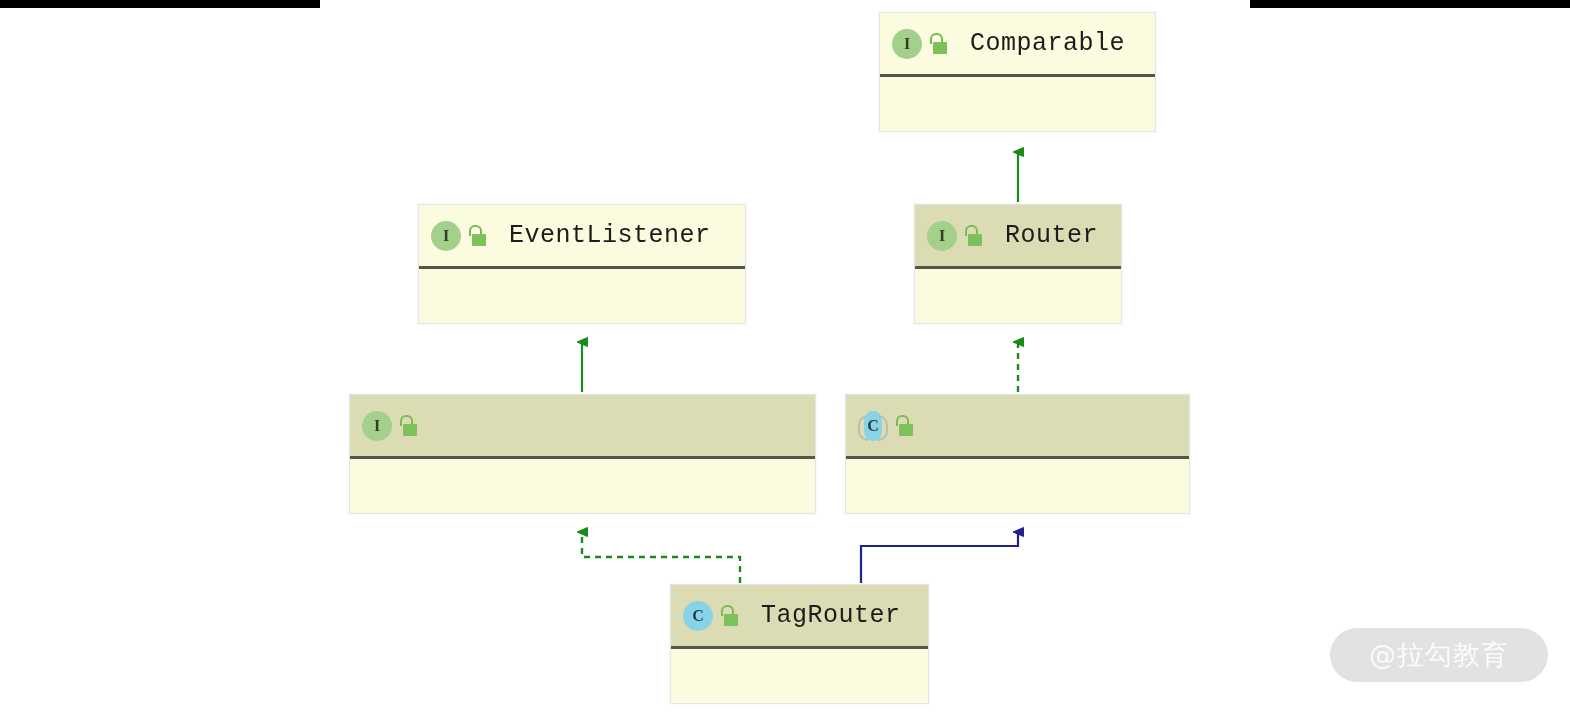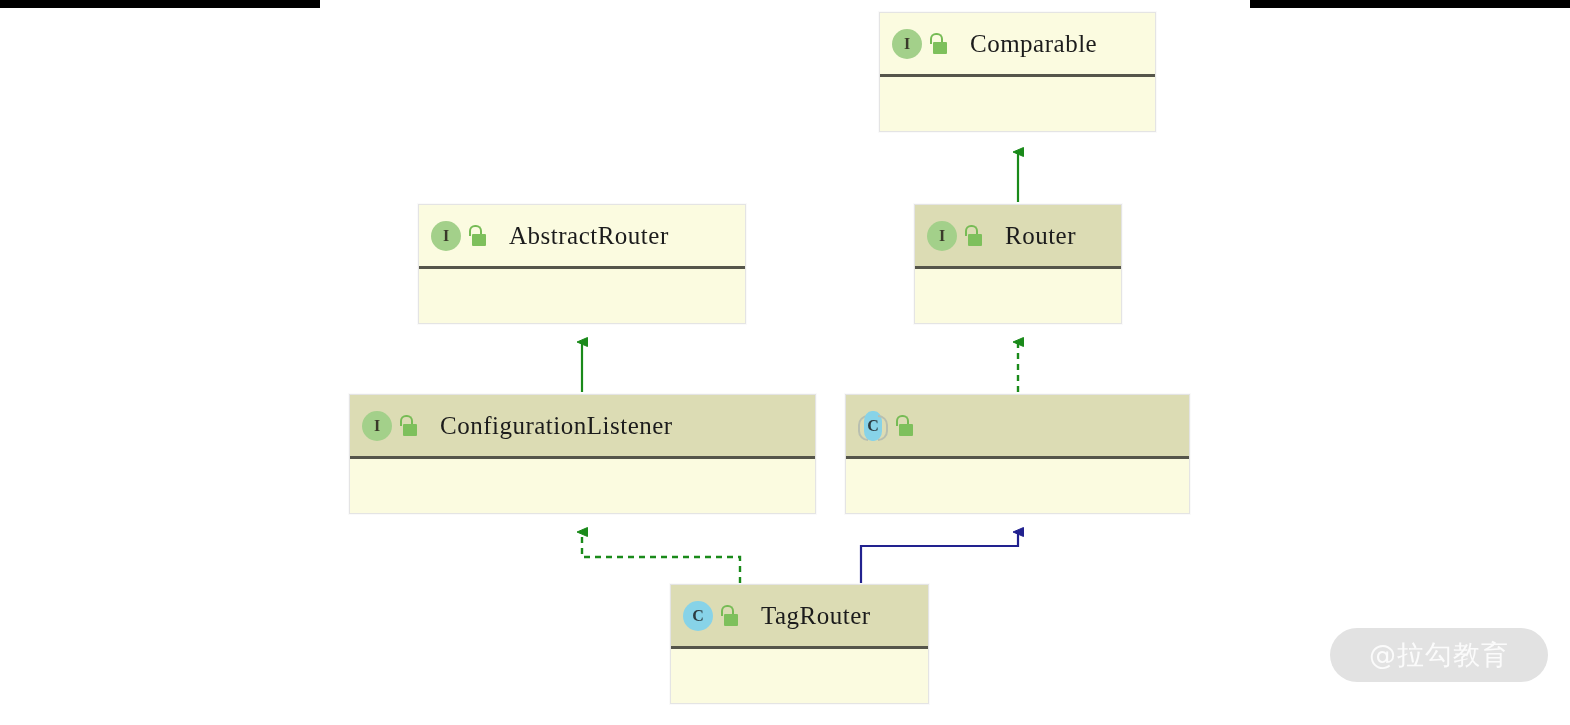--- a/index.html
+++ b/index.html
@@ -46,21 +46,21 @@
     border-bottom: 3px solid #55554a;
   }
   .uml-header.plain    { background: #fbfbe0; }
   .uml-header.selected { background: #dcdcb4; }
   .uml-body {
     box-sizing: border-box;
     height: 53px;
     background: #fbfbe0;
   }
   .uml-title {
-    font-family: Liberation Serif, serif;
+    font-family: Liberation Mono, monospace;
     font-size: 25px;
     color: #1c1c1c;
     letter-spacing: 0.5px;
     white-space: nowrap;
     margin-left: 22px;
   }
 
   
   .type-icon {
     position: relative;
@@ -221,21 +221,21 @@
 
   <div class="uml-node" style="left:418px; top:204px; width:328px; height:120px;">
     <div class="uml-header plain">
       <span class="type-icon iface">
         <span class="glyph">I</span>
       </span>
       <span class="lock-icon">
         <span class="shackle"></span>
           <span class="body"></span>
       </span>
-      <span class="uml-title">AbstractRouter</span>
+      <span class="uml-title">EventListener</span>
     </div>
     <div class="uml-body"></div>
   </div>
 
   <div class="uml-node" style="left:914px; top:204px; width:208px; height:120px;">
     <div class="uml-header selected">
       <span class="type-icon iface">
         <span class="glyph">I</span>
       </span>
       <span class="lock-icon">
@@ -249,21 +249,20 @@
 
   <div class="uml-node" style="left:349px; top:394px; width:467px; height:120px;">
     <div class="uml-header selected">
       <span class="type-icon iface">
         <span class="glyph">I</span>
       </span>
       <span class="lock-icon">
         <span class="shackle"></span>
           <span class="body"></span>
       </span>
-      <span class="uml-title">ConfigurationListener</span>
     </div>
     <div class="uml-body"></div>
   </div>
 
   <div class="uml-node" style="left:845px; top:394px; width:345px; height:120px;">
     <div class="uml-header selected">
       <span class="type-icon abscls">
         <span class="paren l"></span>
         <span class="glyph">C</span>
         <span class="paren r"></span>

